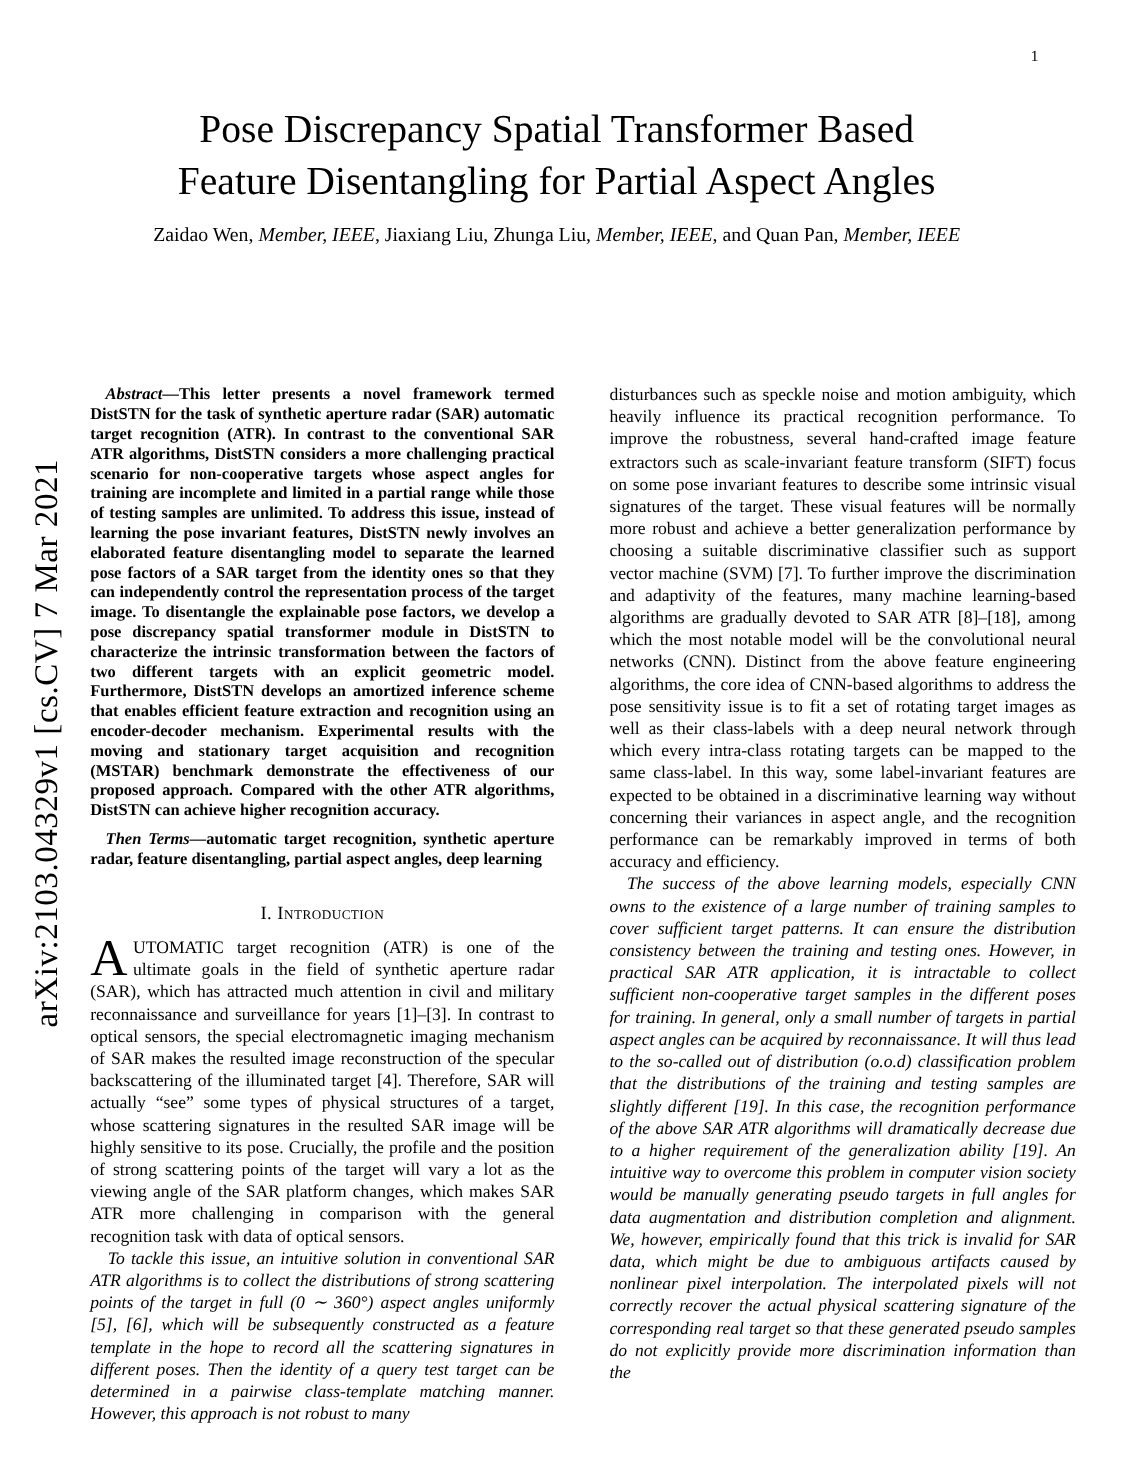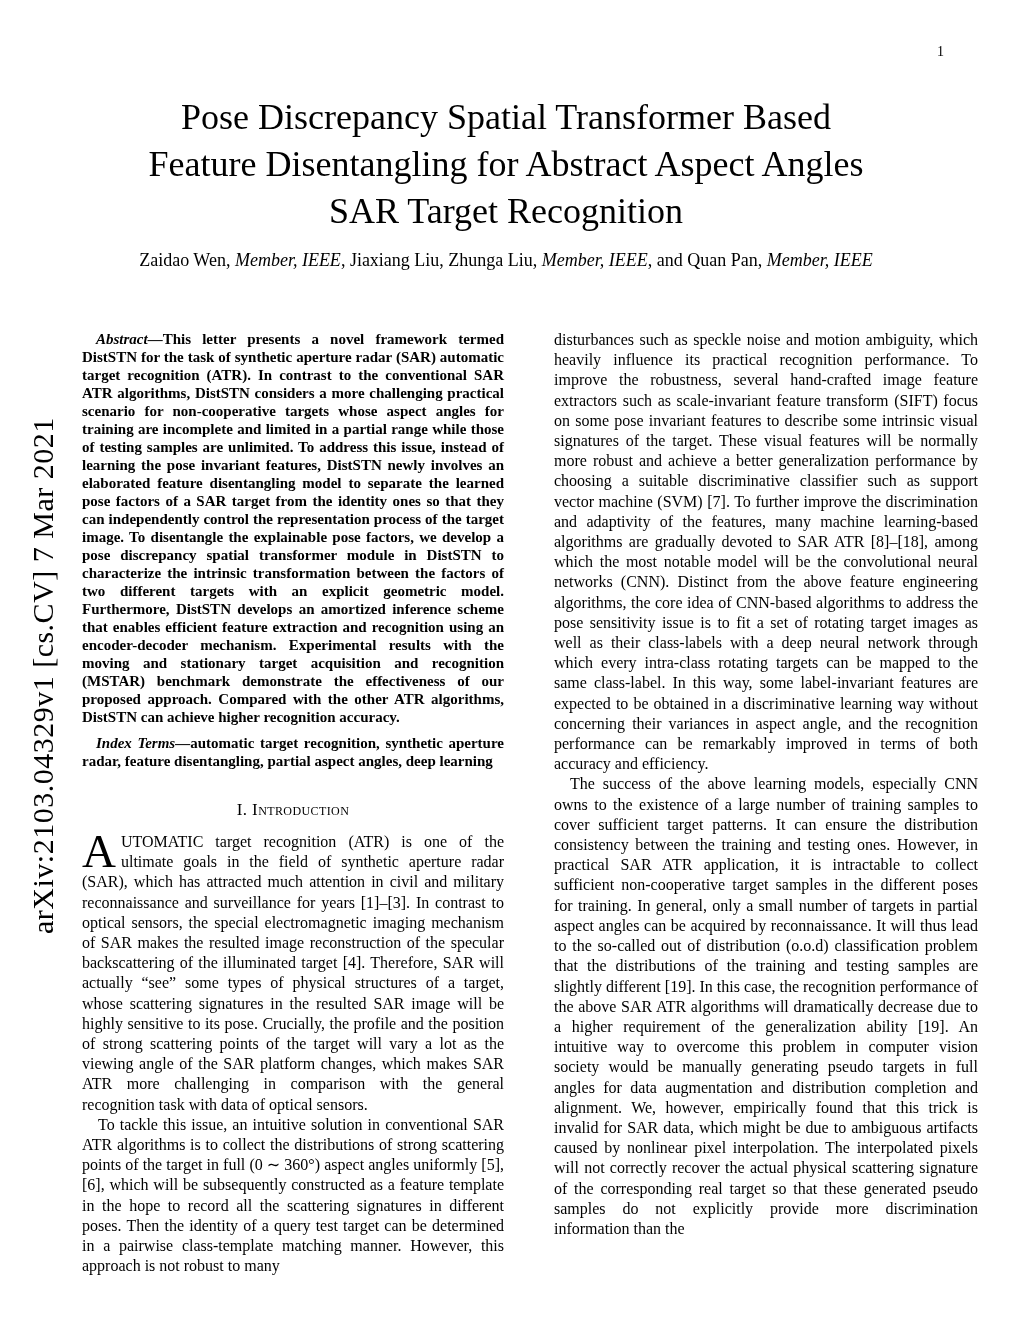--- a/index.html
+++ b/index.html
@@ -51,21 +51,21 @@
   }
   .title-line { display: block; }
   .authors {
     margin-top: 14px;
     font-size: 18px;
     line-height: 22px;
   }
   .it { font-style: italic; }
   .col {
     position: absolute;
-    top: 330px;
+    top: 350px;
     text-align: justify;
   }
   .col-left { left: 82px; width: 422px; }
   .col-right { left: 522px; width: 424px; margin-left: 32px; }
   .abstract {
     margin: 0 0 8px 0;
     font-size: 15px;
     line-height: 18px;
     font-weight: bold;
     text-indent: 14px;
@@ -79,49 +79,48 @@
     font-weight: normal;
     font-variant: small-caps;
     letter-spacing: 0.4px;
     text-align: center;
   }
   .body-par {
     margin: 0;
     font-size: 16px;
     line-height: 20.2px;
   }
-  .indent { text-indent: 16px; }
+  .indent { text-indent: 16px; font-style: italic; }
   .dropcap {
     float: left;
     font-size: 47px;
     line-height: 37px;
     padding: 1px 5px 0 0;
   }
 </style>
 </head>
 <body>
 
 <div class="page">
 
   <div class="page-number">1</div>
 
   <div class="arxiv-sidebar">arXiv:2103.04329v1  [cs.CV]  7 Mar 2021</div>
 
   <div class="header">
     <h1 class="title">
         <span class="title-line">Pose Discrepancy Spatial Transformer Based</span>
-        <span class="title-line">Feature Disentangling for Abstract Aspect Angles</span>
-        <span class="title-line">SAR Target Recognition</span>
+        <span class="title-line">Feature Disentangling for Partial Aspect Angles</span>
       </h1>
     <div class="authors"><span>Zaidao Wen, </span><span class="it">Member, IEEE</span><span>, Jiaxiang Liu, Zhunga Liu, </span><span class="it">Member, IEEE</span><span>, and Quan Pan, </span><span class="it">Member, IEEE</span></div>
   </div>
 
   <div class="col col-left">
     <p class="abstract"><span class="it">Abstract—</span><span>This letter presents a novel framework termed DistSTN for the task of synthetic aperture radar (SAR) automatic target recognition (ATR). In contrast to the conventional SAR ATR algorithms, DistSTN considers a more challenging practical scenario for non-cooperative targets whose aspect angles for training are incomplete and limited in a partial range while those of testing samples are unlimited. To address this issue, instead of learning the pose invariant features, DistSTN newly involves an elaborated feature disentangling model to separate the learned pose factors of a SAR target from the identity ones so that they can independently control the representation process of the target image. To disentangle the explainable pose factors, we develop a pose discrepancy spatial transformer module in DistSTN to characterize the intrinsic transformation between the factors of two different targets with an explicit geometric model. Furthermore, DistSTN develops an amortized inference scheme that enables efficient feature extraction and recognition using an encoder-decoder mechanism. Experimental results with the moving and stationary target acquisition and recognition (MSTAR) benchmark demonstrate the effectiveness of our proposed approach. Compared with the other ATR algorithms, DistSTN can achieve higher recognition accuracy.</span></p>
-    <p class="abstract index-terms"><span class="it">Index Terms—</span><span>automatic target recognition, synthetic aperture radar, feature disentangling, partial aspect angles, deep learning</span></p>
+    <p class="abstract index-terms"><span class="it">Then Terms—</span><span>automatic target recognition, synthetic aperture radar, feature disentangling, partial aspect angles, deep learning</span></p>
     <h2 class="section-heading">I. Introduction</h2>
     <p class="body-par"><span class="dropcap">A</span><span>UTOMATIC</span><span> target recognition (ATR) is one of the ultimate goals in the field of synthetic aperture radar (SAR), which has attracted much attention in civil and military reconnaissance and surveillance for years [1]–[3]. In contrast to optical sensors, the special electromagnetic imaging mechanism of SAR makes the resulted image reconstruction of the specular backscattering of the illuminated target [4]. Therefore, SAR will actually “see” some types of physical structures of a target, whose scattering signatures in the resulted SAR image will be highly sensitive to its pose. Crucially, the profile and the position of strong scattering points of the target will vary a lot as the viewing angle of the SAR platform changes, which makes SAR ATR more challenging in comparison with the general recognition task with data of optical sensors.</span></p>
     <p class="body-par indent">To tackle this issue, an intuitive solution in conventional SAR ATR algorithms is to collect the distributions of strong scattering points of the target in full (0 ∼ 360°) aspect angles uniformly [5], [6], which will be subsequently constructed as a feature template in the hope to record all the scattering signatures in different poses. Then the identity of a query test target can be determined in a pairwise class-template matching manner. However, this approach is not robust to many</p>
   </div>
 
   <div class="col col-right">
     <p class="body-par">disturbances such as speckle noise and motion ambiguity, which heavily influence its practical recognition performance. To improve the robustness, several hand-crafted image feature extractors such as scale-invariant feature transform (SIFT) focus on some pose invariant features to describe some intrinsic visual signatures of the target. These visual features will be normally more robust and achieve a better generalization performance by choosing a suitable discriminative classifier such as support vector machine (SVM) [7]. To further improve the discrimination and adaptivity of the features, many machine learning-based algorithms are gradually devoted to SAR ATR [8]–[18], among which the most notable model will be the convolutional neural networks (CNN). Distinct from the above feature engineering algorithms, the core idea of CNN-based algorithms to address the pose sensitivity issue is to fit a set of rotating target images as well as their class-labels with a deep neural network through which every intra-class rotating targets can be mapped to the same class-label. In this way, some label-invariant features are expected to be obtained in a discriminative learning way without concerning their variances in aspect angle, and the recognition performance can be remarkably improved in terms of both accuracy and efficiency.</p>
     <p class="body-par indent">The success of the above learning models, especially CNN owns to the existence of a large number of training samples to cover sufficient target patterns. It can ensure the distribution consistency between the training and testing ones. However, in practical SAR ATR application, it is intractable to collect sufficient non-cooperative target samples in the different poses for training. In general, only a small number of targets in partial aspect angles can be acquired by reconnaissance. It will thus lead to the so-called out of distribution (o.o.d) classification problem that the distributions of the training and testing samples are slightly different [19]. In this case, the recognition performance of the above SAR ATR algorithms will dramatically decrease due to a higher requirement of the generalization ability [19]. An intuitive way to overcome this problem in computer vision society would be manually generating pseudo targets in full angles for data augmentation and distribution completion and alignment. We, however, empirically found that this trick is invalid for SAR data, which might be due to ambiguous artifacts caused by nonlinear pixel interpolation. The interpolated pixels will not correctly recover the actual physical scattering signature of the corresponding real target so that these generated pseudo samples do not explicitly provide more discrimination information than the</p>
   </div>
 

